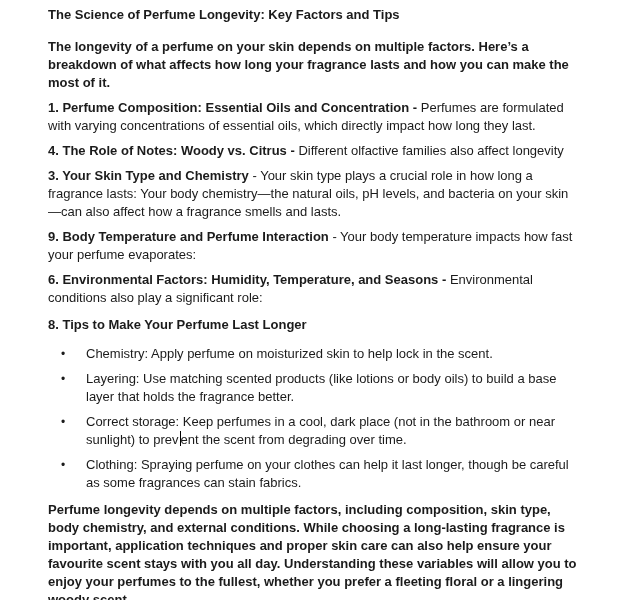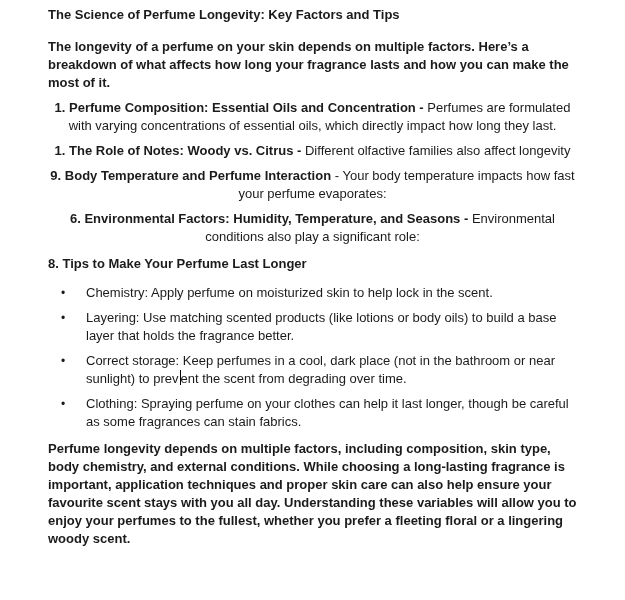--- a/index.html
+++ b/index.html
@@ -21,21 +21,20 @@
     padding: 6px 48px 0 48px;
     cursor: text;
   }
   .title {
     margin: 0 0 14px 0;
     font-weight: bold;
     text-align: left;
   }
   p.para {
     margin: 0 0 7px 0;
-    text-align: center;
   }
   p.bold-para {
     margin: 9px 0 7px 0;
     font-weight: bold;
   }
   .lead {
     font-weight: bold;
   }
   ul.tips {
     list-style: none;
@@ -66,22 +65,23 @@
 <body>
 
 <div class="doc">
 
   <p class="title">The Science of Perfume Longevity: Key Factors and Tips</p>
 
   <p class="bold-para">The longevity of a perfume on your skin depends on multiple factors. Here’s a breakdown of what affects how long your fragrance lasts and how you can make the most of it.</p>
 
   <p class="para"><span class="lead">1. Perfume Composition: Essential Oils and Concentration - </span><span>Perfumes are formulated with varying concentrations of essential oils, which directly impact how long they last.</span></p>
 
-  <p class="para"><span class="lead">1. The Role of Notes: Woody vs. Citrus - </span><span>Different olfactive families also affect longevity</span></p>
+  <p class="para"><span class="lead">4. The Role of Notes: Woody vs. Citrus - </span><span>Different olfactive families also affect longevity</span></p>
 
+  <p class="para"><span class="lead">3. Your Skin Type and Chemistry</span><span> - Your skin type plays a crucial role in how long a fragrance lasts: Your body chemistry—the natural oils, pH levels, and bacteria on your skin—can also affect how a fragrance smells and lasts.</span></p>
 
   <p class="para"><span class="lead">9. Body Temperature and Perfume Interaction</span><span> - Your body temperature impacts how fast your perfume evaporates:</span></p>
 
 
   <p class="para"><span class="lead">6. Environmental Factors: Humidity, Temperature, and Seasons - </span><span>Environmental conditions also play a significant role:</span></p>
 
   <p class="bold-para">8. Tips to Make Your Perfume Last Longer</p>
 
   <ul class="tips">
     <li><span class="bullet">•</span><span>Chemistry: Apply perfume on moisturized skin to help lock in the scent.</span></li>

